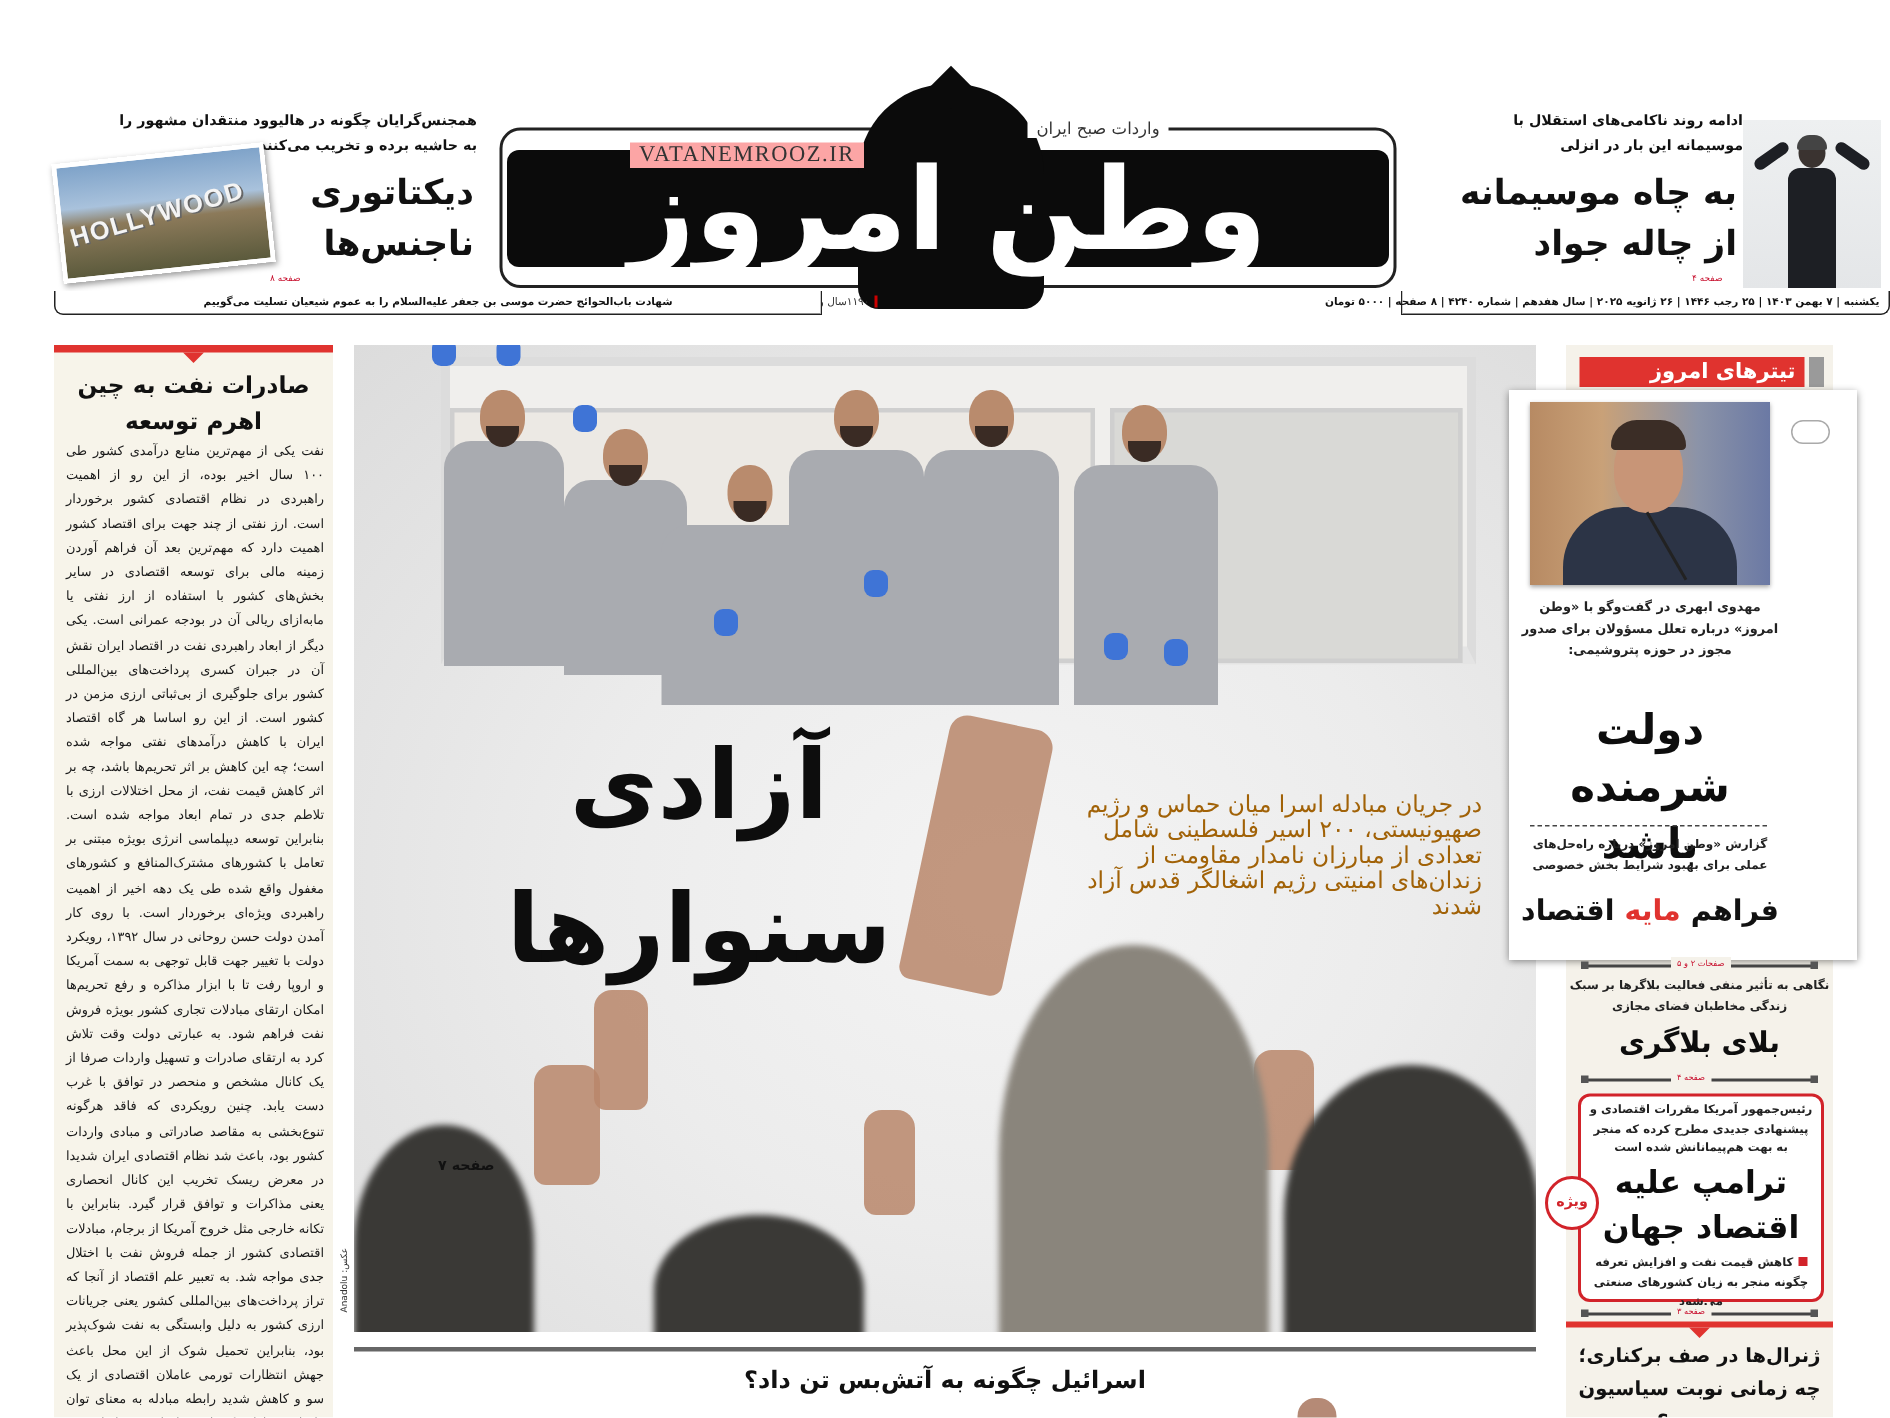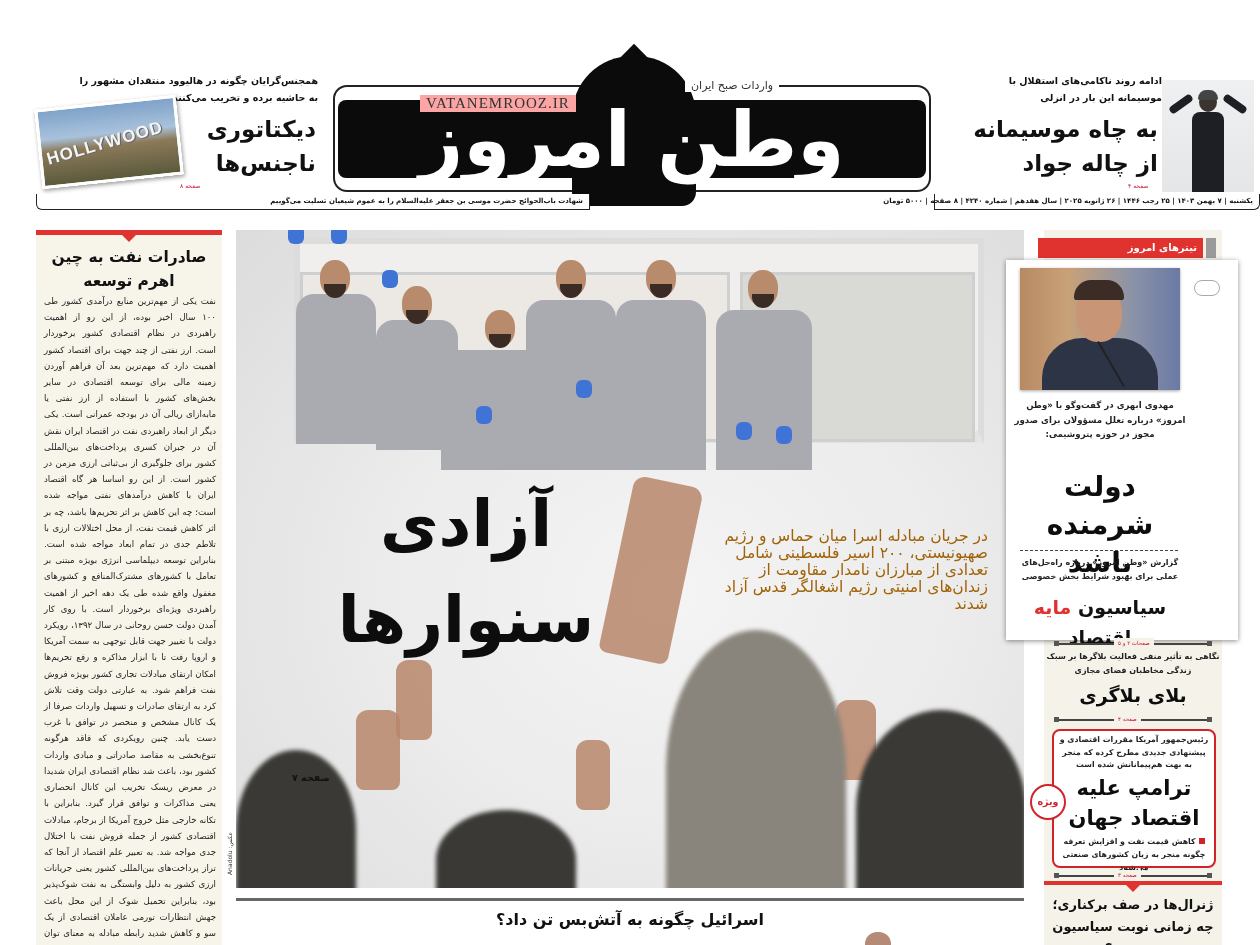--- a/index.html
+++ b/index.html
@@ -92,21 +92,21 @@
       transform: rotate(-10deg); text-shadow: 1px 1px 0 #666;
     }
 
     
     .info-strip {
       position: absolute; top: 194px; height: 16px; border: 1.5px solid #222; border-top: none;
       font-size: 7px; font-weight: bold; line-height: 14px; padding: 0 6px; white-space: nowrap;
       background: #fff;
     }
     .info-strip.right { left: 934px; width: 326px; text-align: right; border-radius: 0 0 6px 0; border-left: 1.5px solid #222; }
-    .info-strip.left { left: 36px; width: 554px; text-align: right; border-radius: 0 0 0 6px; }
+    .info-strip.left { left: 36px; width: 512px; text-align: center; border-radius: 0 0 0 6px; }
 
     
     .col-left { position: absolute; left: 36px; top: 230px; width: 186px; height: 715px; background: #f7f4ea; }
     .col-left .topbar { height: 5px; background: #e0332f; position: relative; }
     .col-left .topbar:after {
       content: ""; position: absolute; left: 86px; top: 5px; border: 7px solid transparent; border-top: 7px solid #e0332f; border-bottom: none;
     }
     .col-left .title {
       text-align: center; font-size: 15.5px; font-weight: bold; line-height: 24px; margin-top: 10px; padding: 0 6px;
     }
@@ -171,22 +171,22 @@
       position: absolute; left: 236px; top: 910px; width: 788px; text-align: center;
       font-size: 16px; font-weight: bold; color: #111;
     }
     .sub-photo-hint { position: absolute; left: 865px; top: 932px; width: 26px; height: 14px; background: #b58a76; border-radius: 12px 12px 0 0; }
 
     
     .col-right { position: absolute; left: 1044px; top: 230px; width: 178px; height: 715px; background: #f5f2ea; }
     .section-tag { position: absolute; right: 6px; top: 8px; width: 164px; height: 20px; }
     .section-tag .grey { position: absolute; right: 0; top: 0; width: 10px; height: 20px; background: #9a9a9a; }
     .section-tag .red {
-      position: absolute; right: 13px; top: 0; width: 165px; height: 20px; background: #e0332f;
-      color: #fff; font-size: 10px; font-weight: bold; text-align: right; padding-right: 6px; line-height: 20px;
+      position: absolute; right: 13px; top: 0; width: 150px; height: 20px; background: #e0332f;
+      color: #fff; font-size: 14px; font-weight: bold; text-align: right; padding-right: 6px; line-height: 20px;
     }
     .polaroid {
       position: absolute; left: 1006px; top: 260px; width: 232px; height: 380px;
       background: #fff; box-shadow: 0 1px 5px rgba(0,0,0,0.45);
     }
     .polaroid .photo {
       position: absolute; left: 14px; top: 8px; width: 160px; height: 122px;
       background: linear-gradient(90deg, #b78a63 0%, #c9a178 30%, #8b93a8 70%, #6b79a4 100%);
       box-shadow: 0 1px 3px rgba(0,0,0,0.35);
     }
@@ -399,21 +399,21 @@
   </div>
   <div class="clip"></div>
   <div class="caption">مهدوی ابهری در گفت‌وگو با «وطن امروز» درباره تعلل مسؤولان برای صدور مجوز در حوزه پتروشیمی:</div>
   <div class="big">
     <div>دولت</div>
     <div>شرمنده باشد</div>
   </div>
   <div class="dash"></div>
   <div class="sub-kicker">گزارش «وطن امروز» درباره راه‌حل‌های عملی برای بهبود شرایط بخش خصوصی</div>
   <div class="sub-big">
-    <span>سیاسیون</span>
+    <span>فراهم</span>
     <span class="accent">مایه</span>
     <span>اقتصاد</span>
   </div>
 </div>
 
 <div class="page-divider" style="top:640px;">
   <div class="line"></div>
     <div class="dot-l"></div>
     <div class="dot-r"></div>
   <div class="label">صفحات ۲ و ۵</div>

